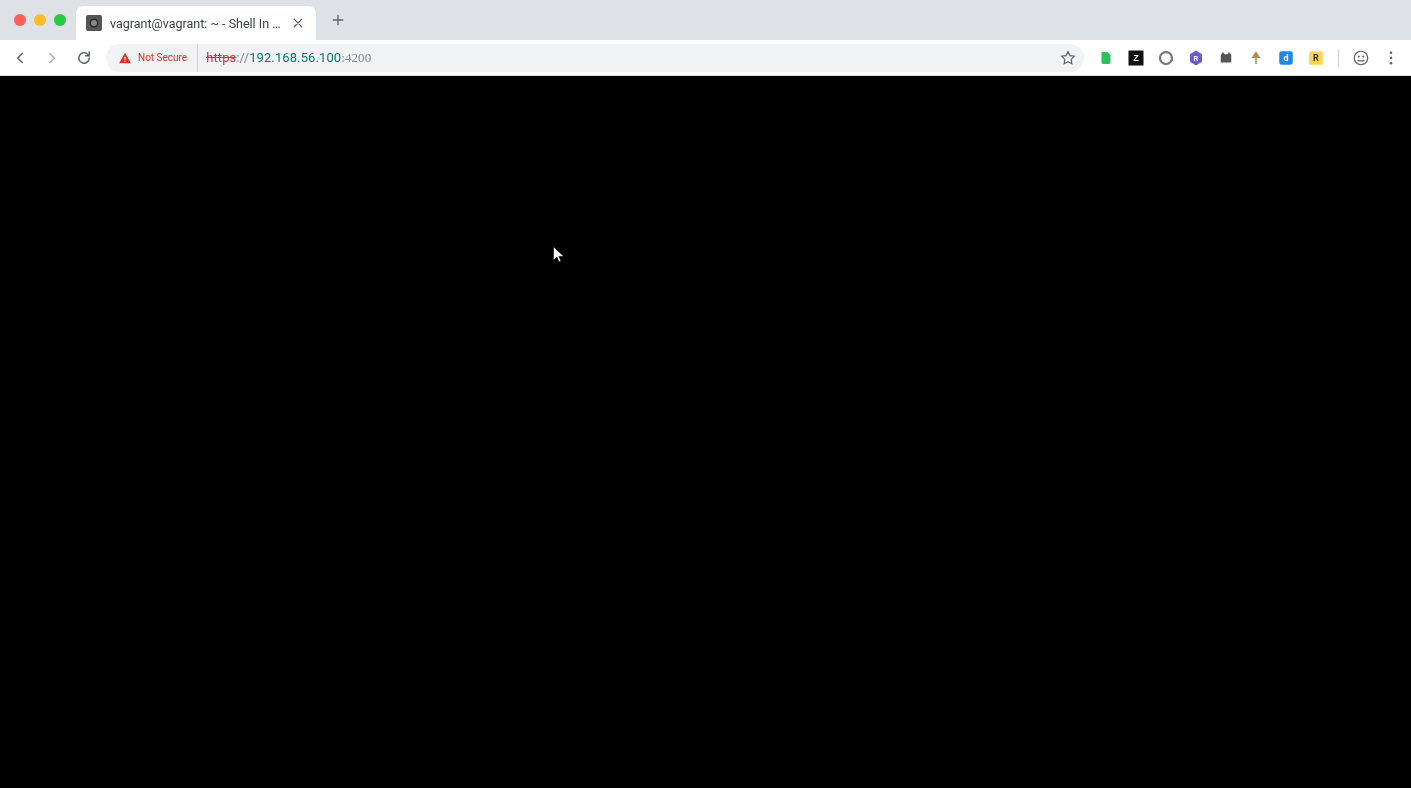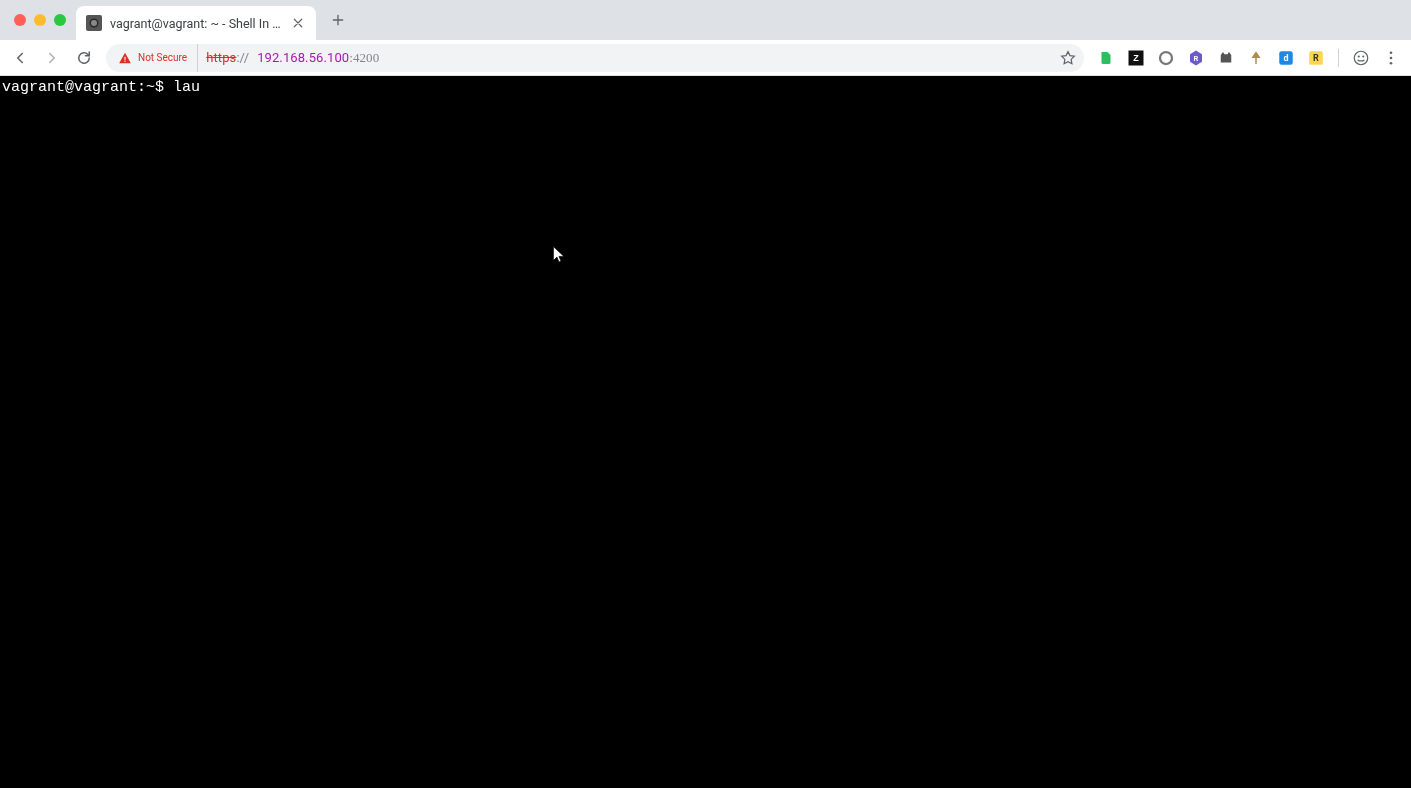--- a/index.html
+++ b/index.html
@@ -24,21 +24,21 @@
   .toolbar { height: 36px; background: #ffffff; display:flex; align-items:center; padding: 0 6px; gap: 4px; border-bottom: 1px solid #e0e0e0; }
   .nav-btn { width: 28px; height: 28px; display:flex; align-items:center; justify-content:center; color:#5f6368; border-radius:50%; cursor:pointer; }
   .nav-btn.disabled { color:#b0b0b0; cursor:default; }
   .nav-btn svg { width:18px; height:18px; }
   .addr-wrap { flex:1; display:flex; align-items:center; height:28px; margin: 0 6px 0 4px; border-radius:14px; background:#f1f3f4; padding:0 4px 0 0; }
   .sec-chip { display:flex; align-items:center; gap:6px; padding:0 10px 0 12px; color:#d93025; font-size:10px; height:100%; border-right:1px solid #d0d0d0; margin-right:8px; }
   .sec-chip svg { width:14px; height:14px; fill:#d93025; }
   .addr { font-size:13px; letter-spacing:0.1px; display:flex; align-items:center; gap:0; }
   .addr .scheme { color:#d93025; text-decoration:line-through; }
   .addr .scheme-sep { color:#80868b; }
-  .addr .host { color:#a21caf;margin-left:8px; }
+  .addr .host { color:#0f766e; }
   .addr .port { color:#80868b;font-family:Liberation Serif, serif; }
   .addr-actions { margin-left:auto; display:flex; align-items:center; gap:2px; }
   .ext-row { display:flex; align-items:center; gap:6px; padding-right:2px; }
   .ext { width:24px; height:24px; display:flex; align-items:center; justify-content:center; border-radius:4px; cursor:pointer; }
   .ext svg { width:18px; height:18px; }
   .divider { width:1px; height:18px; background:#d0d0d0; margin:0 4px; }
 
   
   .terminal { flex:1; background:#000000; color:#ffffff; font-family: "Menlo","Consolas","Liberation Mono",monospace; font-size:15px; line-height:1.3; padding:2px 0 0 2px; position:relative; }
   .term-line { white-space:pre; }
@@ -181,20 +181,19 @@
         <svg viewBox="0 0 24 24">
           <circle cx="12" cy="5" r="1.8" fill="#5f6368"></circle>
           <circle cx="12" cy="12" r="1.8" fill="#5f6368"></circle>
           <circle cx="12" cy="19" r="1.8" fill="#5f6368"></circle>
         </svg>
       </div>
   </div>
 </div>
 
 <div class="terminal">
-  <div class="term-line"><span class="prompt">vagrant@vagrant:~$ </span><span class="cmd">lau</span></div>
 
   <div class="cursor-ptr">
     <svg viewBox="0 0 20 28">
         <path d="M2 2v20l5-5 3 7 3-1-3-7h7L2 2z" fill="#fff" stroke="#000" stroke-width="1"></path>
       </svg>
   </div>
 </div>
 
 </body></html>

